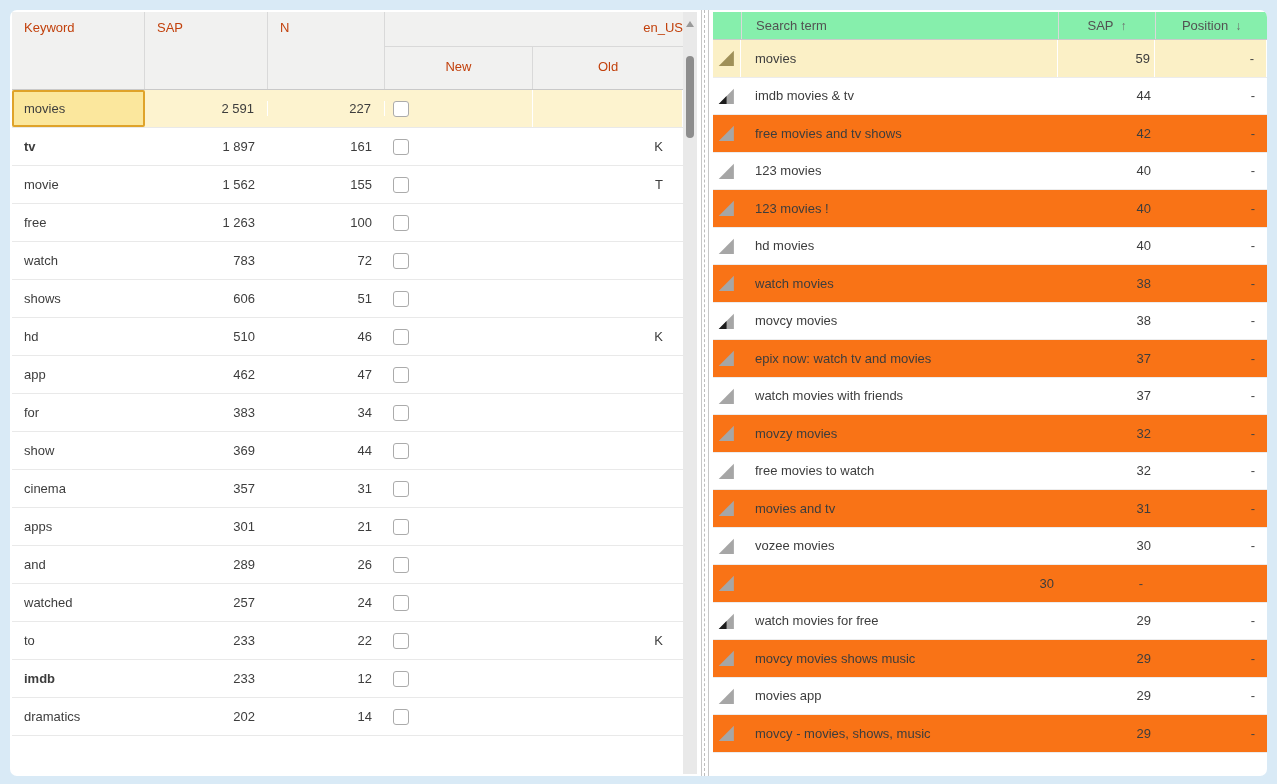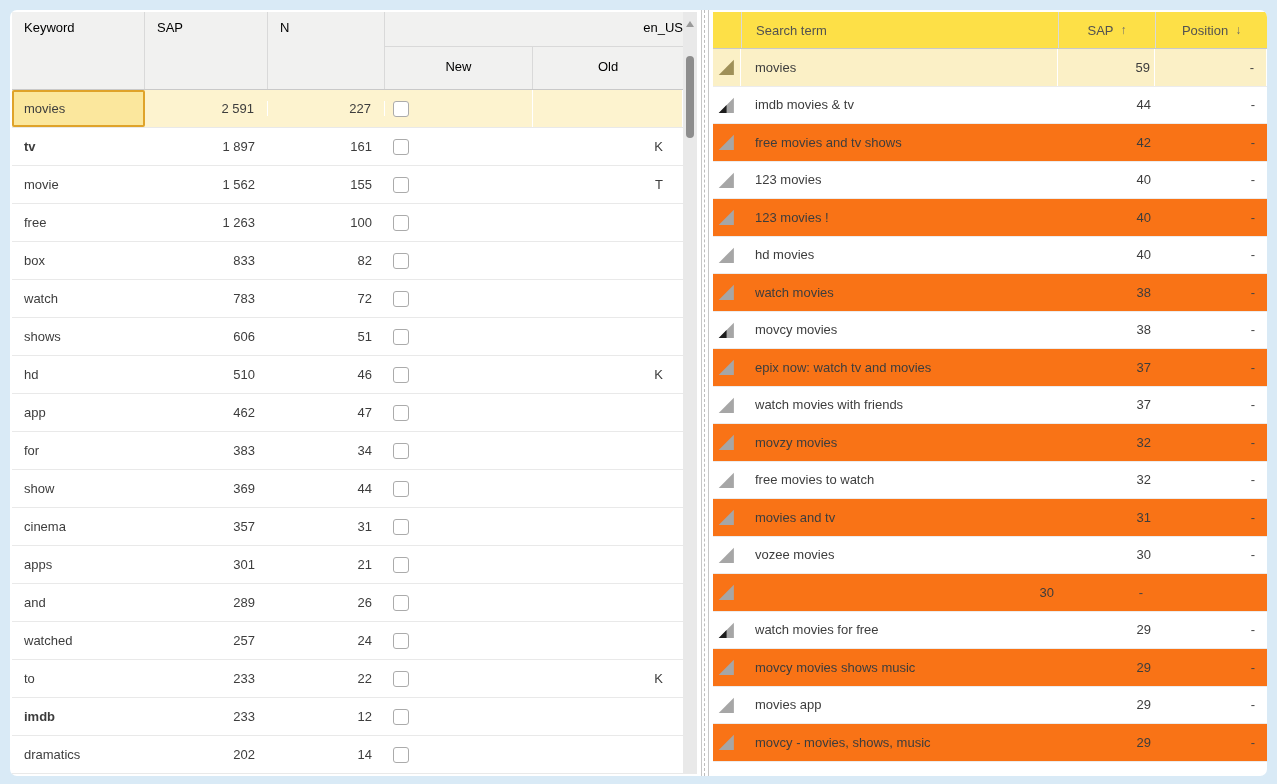--- a/index.html
+++ b/index.html
@@ -18,21 +18,21 @@
     border-radius:7px;
     overflow:hidden;
     display:flex;
   }
   
   .left-panel { width:673px; height:100%; position:relative; padding:2px 0 0 2px; }
   .lheader {
     display:grid;
     grid-template-columns:133px 123px 117px 148px 1fr;
     grid-template-rows:35px 42px;
-    background:#f1f1f0; color:#000000;
+    background:#f1f1f0; color:#c2410c;
     border-bottom:1px solid #c9c9c9;
   }
   .lheader .hc { border-right:1px solid #d9d9d9; padding:8px 0 0 12px; }
   .lheader .span2 { grid-row:1 / 3; }
   .lheader .group { grid-column:4 / 6; text-align:right; border-bottom:1px solid #d9d9d9; padding:8px 0 0 0; border-right:none; }
   .lheader .sub { grid-row:2; text-align:center; padding:12px 0 0 0; }
   .lheader .sub.new { grid-column:4; border-right:1px solid #d9d9d9; }
   .lheader .sub.old { grid-column:5; border-right:none; }
   .lbody { }
   .lrow {
@@ -81,22 +81,22 @@
   
   .splitter { width:16px; position:relative; background:#ffffff; }
   .splitter::before { content:""; position:absolute; left:4px; top:0; bottom:0; border-left:1px solid #c6c6c6; }
   .splitter::after  { content:""; position:absolute; right:4px; top:0; bottom:0; border-left:1px solid #c6c6c6; }
   .splitter .dash   { position:absolute; left:7px; top:0; bottom:0; border-left:1px dashed #bdbdbd; }
   
   .right-panel { flex:1; height:100%; padding-top:2px; }
   .rheader {
     display:grid;
     grid-template-columns:28px 1fr 97px 112px;
-    height:37px;
-    background:#fde047; color:#525252;
+    height:28px;
+    background:#86efac; color:#525252;
     border-bottom:1px solid #c9c9c9;
     align-items:center;
   }
   .rheader .term { padding-left:14px; border-left:1px solid #d9d9d9; align-self:stretch; display:flex; align-items:center; }
   .rheader .sap, .rheader .pos { text-align:center; border-left:1px solid #d9d9d9; align-self:stretch; display:flex; align-items:center; justify-content:center; }
   .sort-arrow { color:#6b6b6b; margin-left:7px; font-size:12px; }
   .rrow {
     display:grid;
     grid-template-columns:28px 1fr 97px 112px;
     height:37.5px;
@@ -152,29 +152,20 @@
           <div class="num">155</div>
           <div class="newc">
             <span class="cb"></span>
           </div>
           <div class="oldc">T</div>
         </div>
         <div class="lrow">
           <div class="kw">free</div>
           <div class="num">1 263</div>
           <div class="num">100</div>
-          <div class="newc">
-            <span class="cb"></span>
-          </div>
-          <div class="oldc"></div>
-        </div>
-        <div class="lrow">
-          <div class="kw">box</div>
-          <div class="num">833</div>
-          <div class="num">82</div>
           <div class="newc">
             <span class="cb"></span>
           </div>
           <div class="oldc"></div>
         </div>
         <div class="lrow">
           <div class="kw">watch</div>
           <div class="num">783</div>
           <div class="num">72</div>
           <div class="newc">

